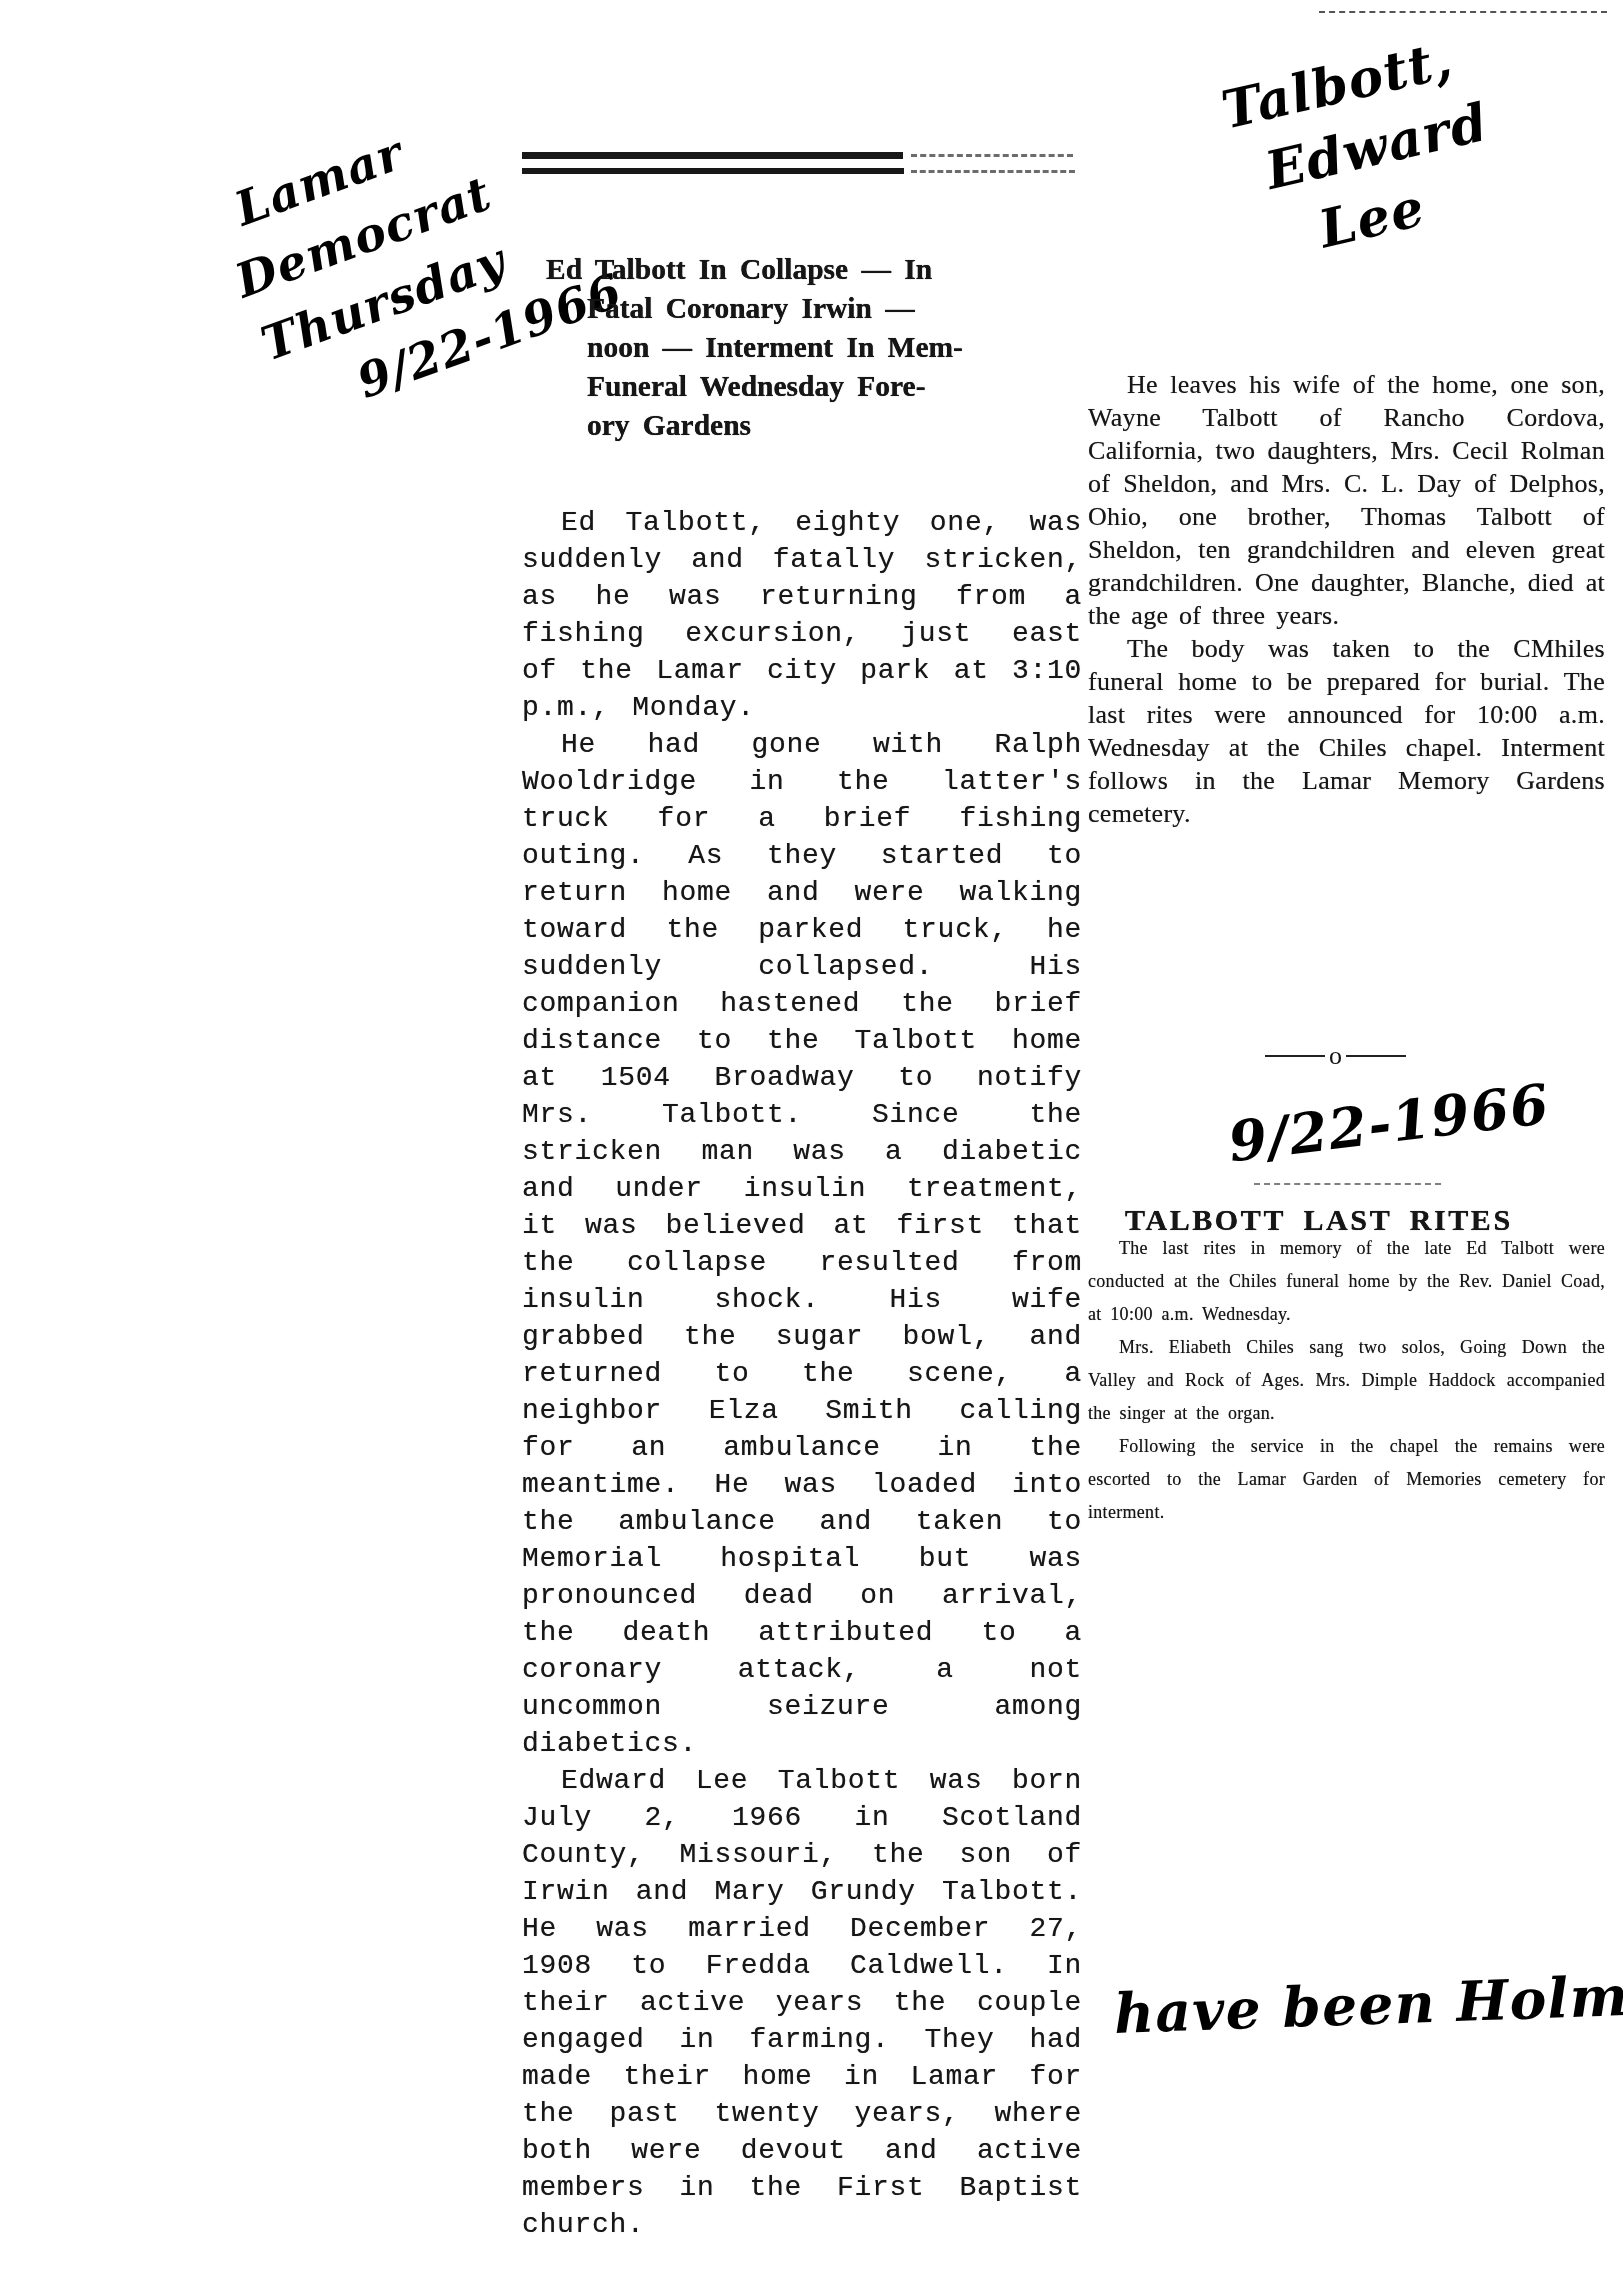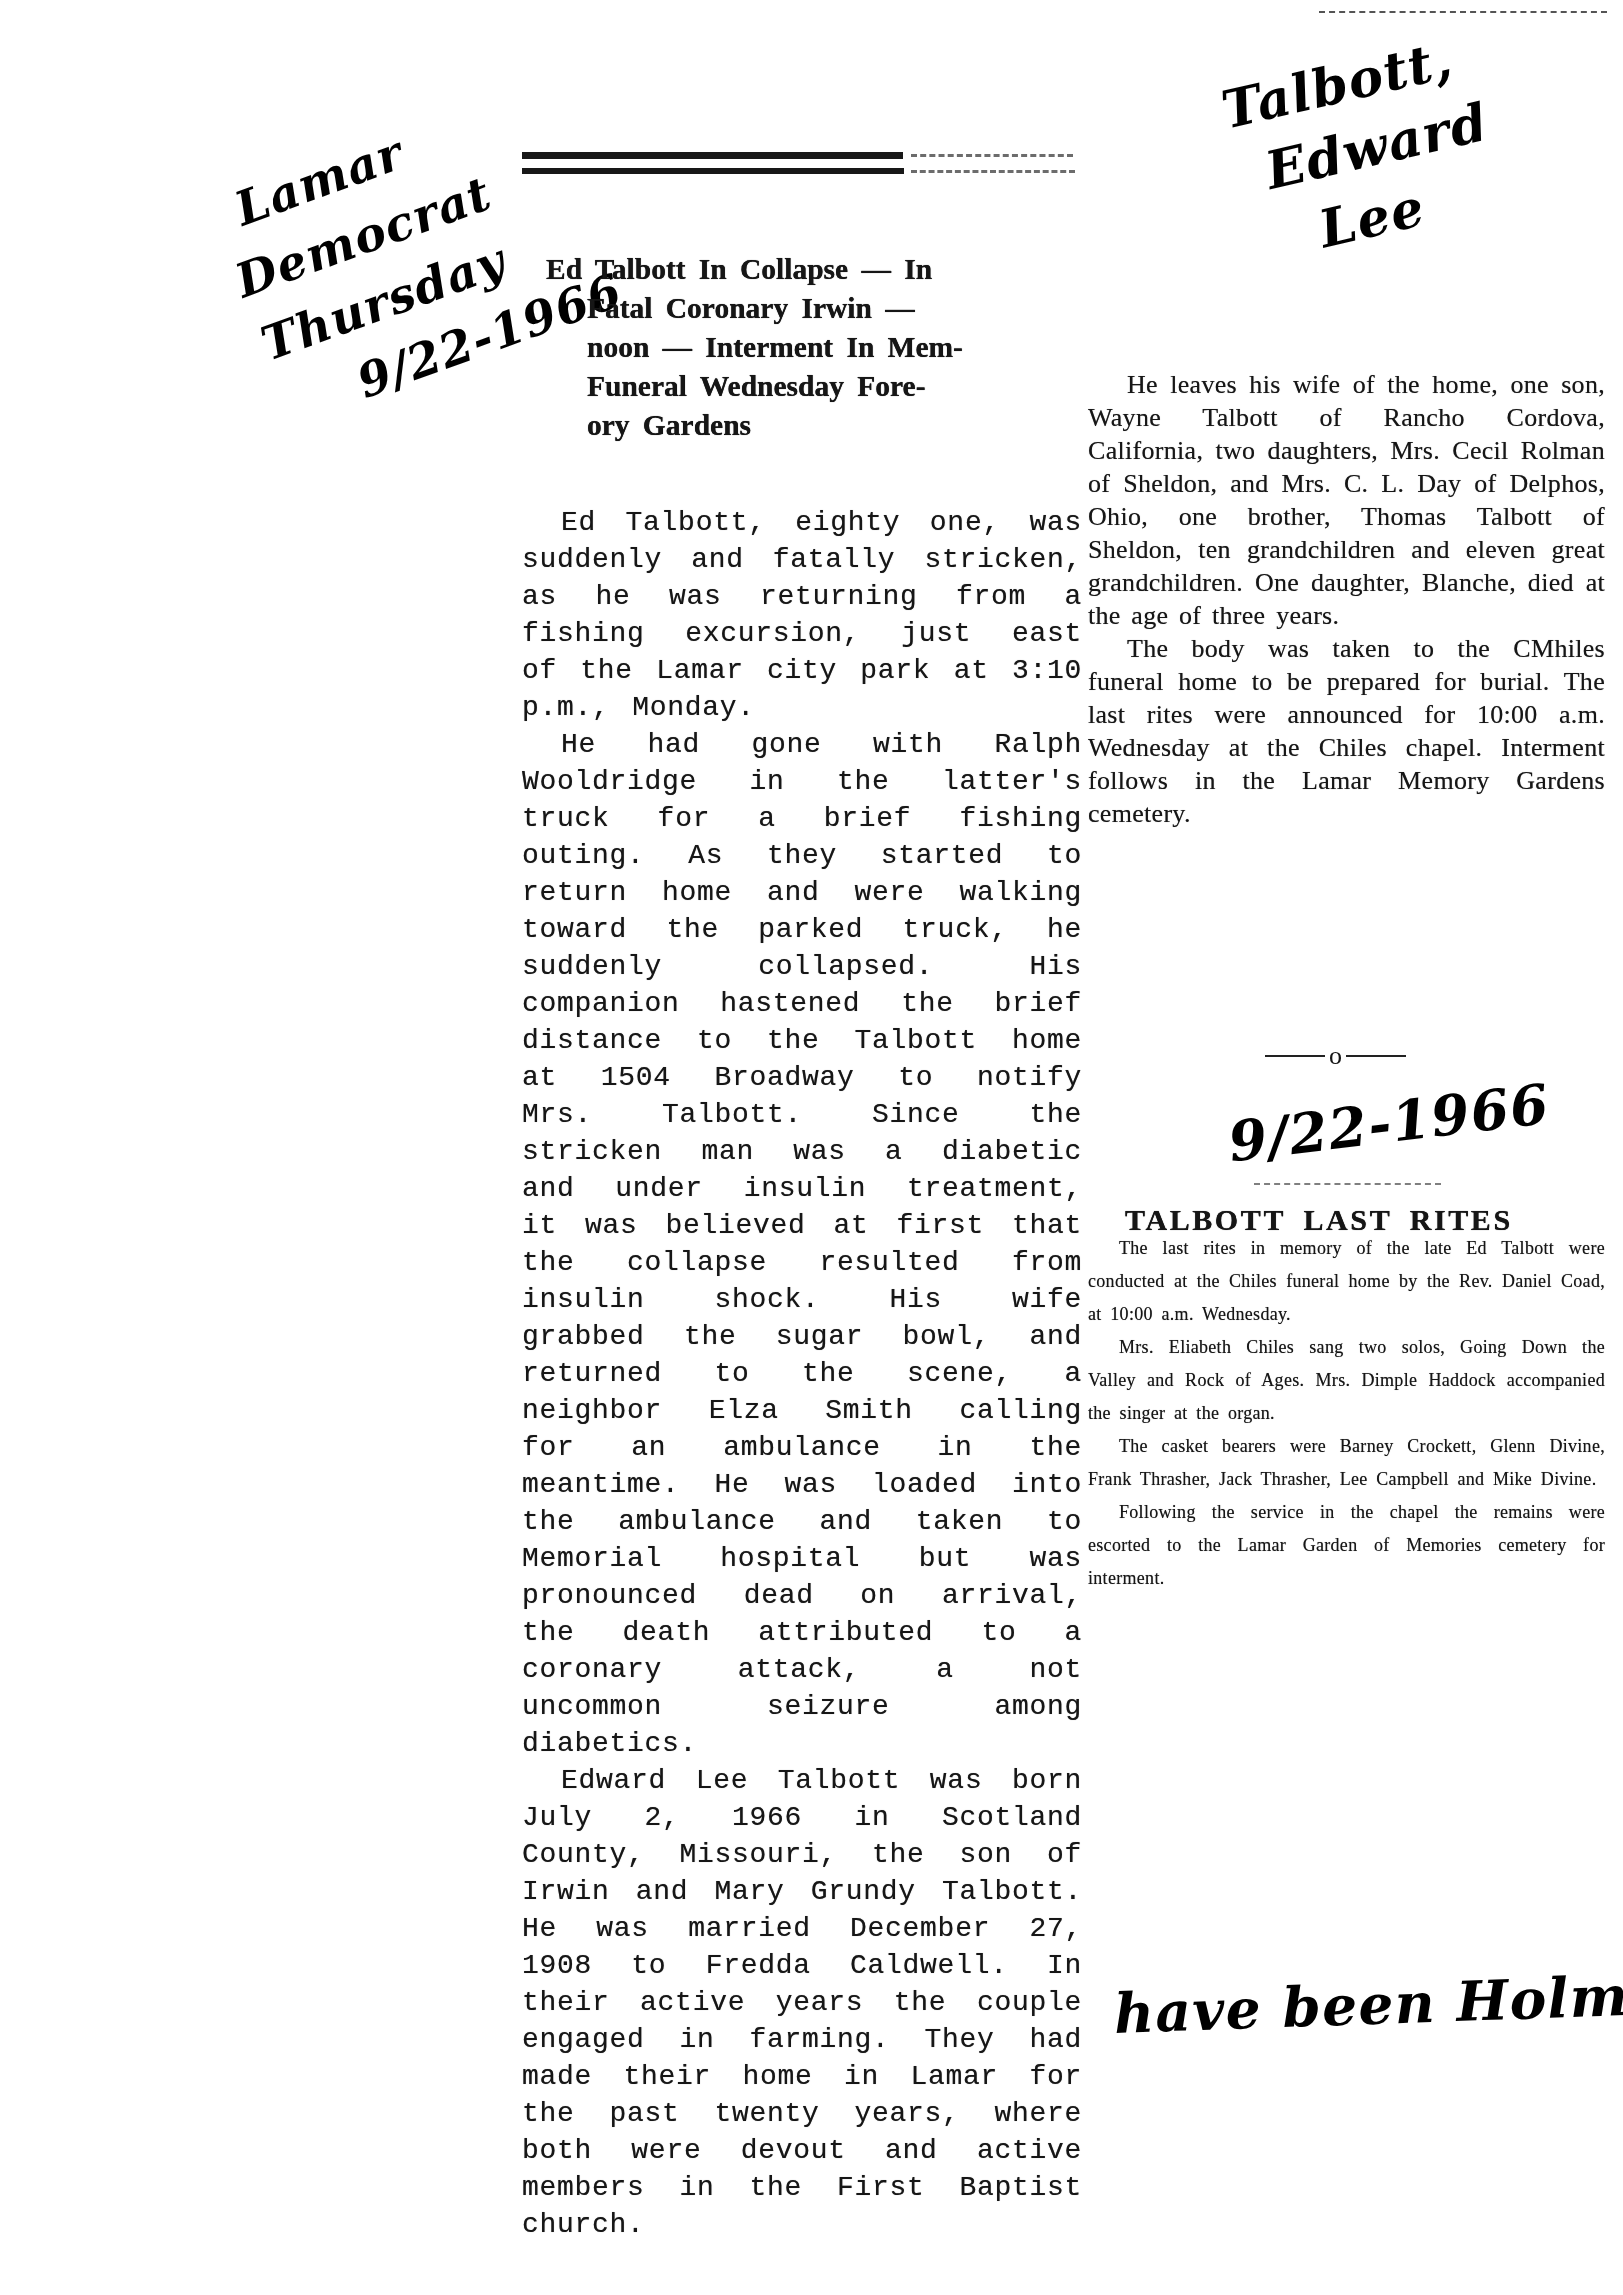--- a/index.html
+++ b/index.html
@@ -123,20 +123,19 @@
   </div>
 
   <div class="hw hw-date">9/22-1966</div>
   <div class="date-underline"></div>
 
   <h2 class="headline2">TALBOTT LAST RITES</h2>
 
   <div class="col col-right2">
     <p>The last rites in memory of the late Ed Talbott were conducted at the Chiles funeral home by the Rev. Daniel Coad, at 10:00 a.m. Wednesday.</p>
     <p>Mrs. Eliabeth Chiles sang two solos, Going Down the Valley and Rock of Ages. Mrs. Dimple Haddock accompanied the singer at the organ.</p>
-    <p>The casket bearers were Barney Crockett, Glenn Divine, Frank Thrasher, Jack Thrasher, Lee Campbell and Mike Divine.</p>
     <p>Following the service in the chapel the remains were escorted to the Lamar Garden of Memories cemetery for interment.</p>
   </div>
 
   <div class="hw hw-correction">have been Holman.</div>
 
 </div>
 
 
 </body></html>

